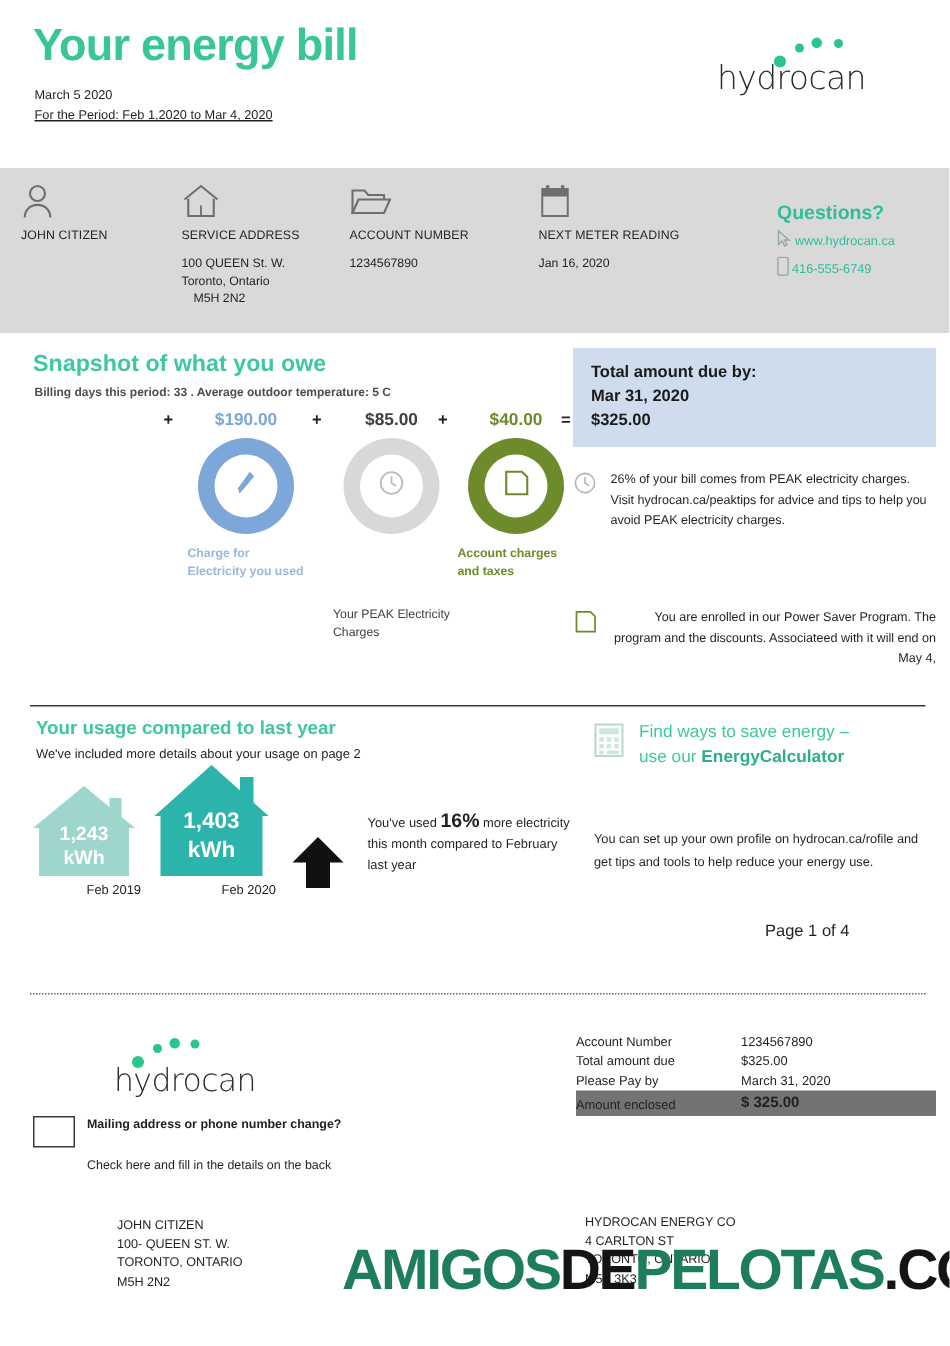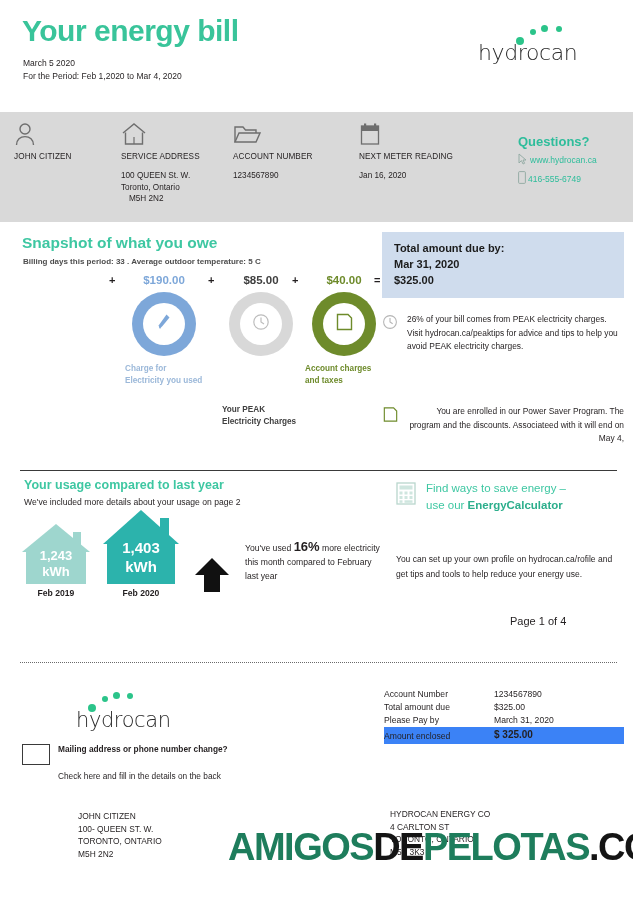--- a/index.html
+++ b/index.html
@@ -23,21 +23,21 @@
     position: absolute; left: 22px; top: 14px;
     font-size: 30px; font-weight: bold; color: #39c49a;
     letter-spacing: -0.5px;
   }
   .hdr-date {
     position: absolute; left: 23px; top: 58px;
     font-size: 8.5px; color: #231f20;
   }
   .hdr-period {
     position: absolute; left: 23px; top: 71px;
-    font-size: 8.5px; color: #231f20;
+    font-size: 8.5px; color: #231f20; text-decoration: underline;
   }
   .logo-top { position: absolute; left: 478px; top: 13px; width: 120px; height: 52px; }
   .logo-word {
     position: absolute; left: 0; bottom: 0;
     font-size: 22px; color: #2b2b2b; letter-spacing: -0.4px;
     font-family: "DejaVu Sans", sans-serif; font-weight: 300;
   }
   .dot { position: absolute; border-radius: 50%; background: #2bc48a; }
 
   
@@ -95,21 +95,21 @@
   
   .usage { position: absolute; left: 0; top: 470px; width: 633px; height: 180px; }
   .usage-title { position: absolute; left: 24px; top: 8px; font-size: 12.5px; font-weight: bold; color: #3ec7a2; }
   .usage-sub { position: absolute; left: 24px; top: 27px; font-size: 8.6px; color: #231f20; }
 
   .house { position: relative; }
   .house-txt {
     position: absolute; width: 100%; text-align: center; color: #fff; font-weight: bold;
     line-height: 15px;
   }
-  .house-cap { position: absolute; width: 100%; text-align: center; font-size: 8.6px; font-weight: bold; color: #231f20; }
+  .house-cap { position: absolute; width: 100%; text-align: right; font-size: 8.6px; font-weight: normal; color: #231f20; }
 
   .usage-note { position: absolute; left: 245px; top: 70px; width: 140px; font-size: 8.6px; line-height: 14px; }
   .pct { font-size: 13px; font-weight: bold; }
 
   .calc-block { position: absolute; left: 396px; top: 10px; width: 230px; }
   .calc-title { font-size: 11.5px; color: #3ec7a2; line-height: 17px; }
   .calc-title b { color: #2cae8c; }
   .calc-body { position: absolute; left: 396px; top: 82px; width: 225px; font-size: 8.5px; line-height: 14.5px; }
   .pageno { position: absolute; left: 510px; top: 145px; font-size: 11px; }
 
@@ -125,21 +125,21 @@
     position: absolute; left: 22px; top: 744px; width: 26px; height: 19px;
     border: 1px solid #3a3a3a; background: #fff;
   }
   .chk-t1 { position: absolute; left: 58px; top: 744px; width: 180px; font-size: 8.3px; font-weight: bold; line-height: 11.5px; }
   .chk-t2 { position: absolute; left: 58px; top: 771px; width: 185px; font-size: 8.3px; line-height: 11.5px; }
   .stub-addr { position: absolute; left: 78px; top: 810px; font-size: 8.4px; line-height: 12.5px; }
 
   .paytbl { position: absolute; left: 384px; top: 688px; width: 240px; }
   .payrow { display: flex; font-size: 8.6px; line-height: 13px; }
   .payrow .k { width: 110px; }
-  .payrow.hl { background: #3b82f6; font-size: 10px; font-weight: bold; line-height: 15px; }
+  .payrow.hl { background: #737373; font-size: 10px; font-weight: bold; line-height: 15px; align-items: center; }
   .payrow.hl .k { font-size: 8.6px; font-weight: normal; padding-top: 2px; }
 
   .co-addr { position: absolute; left: 390px; top: 808px; font-size: 8.4px; line-height: 12.5px; }
 
   .watermark {
     position: absolute; left: 228px; top: 826px;
     font-size: 38px; font-weight: bold; letter-spacing: -1.5px;
     font-family: "Liberation Sans", sans-serif;
     white-space: nowrap;
   }
@@ -267,21 +267,21 @@
           <div class="ring" style="background:#d8d8d8;"></div>
           <div class="ring-inner">
             <span>
               <svg width="18" height="18" viewBox="0 0 18 18">
                 <circle cx="9" cy="9" r="7.2" fill="none" stroke="#bdbdbd" stroke-width="1.2"></circle>
                 <path d="M9 4.5 V9 L12 11" fill="none" stroke="#bdbdbd" stroke-width="1.2"></path>
               </svg>
             </span>
           </div>
         </div>
-        <div class="dlabel" style="color:#3f3f3f;font-weight:bold;margin-top:48px;">Your PEAK Electricity Charges</div>
+        <div class="dlabel" style="color:#3f3f3f;font-weight:normal;margin-top:48px;">Your PEAK Electricity Charges</div>
       </div>
       <div class="plus" style="left:280px;">+</div>
 
       <div class="dgroup" style="left:290px;top:0;">
         <div class="damt" style="color:#6e8b2b">$40.00</div>
         <div class="donut">
           <div class="ring" style="background:#6e8b2b;"></div>
           <div class="ring-inner">
             <span>
               <svg width="17" height="18" viewBox="0 0 17 18">

